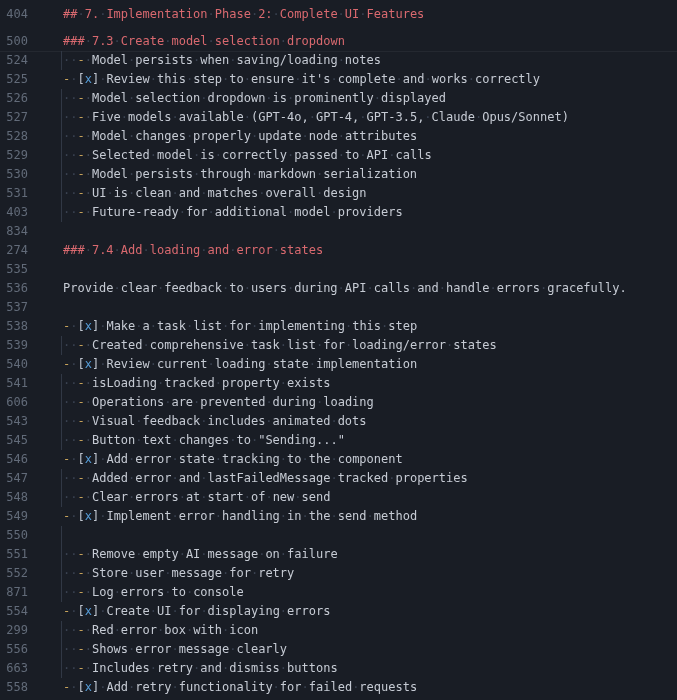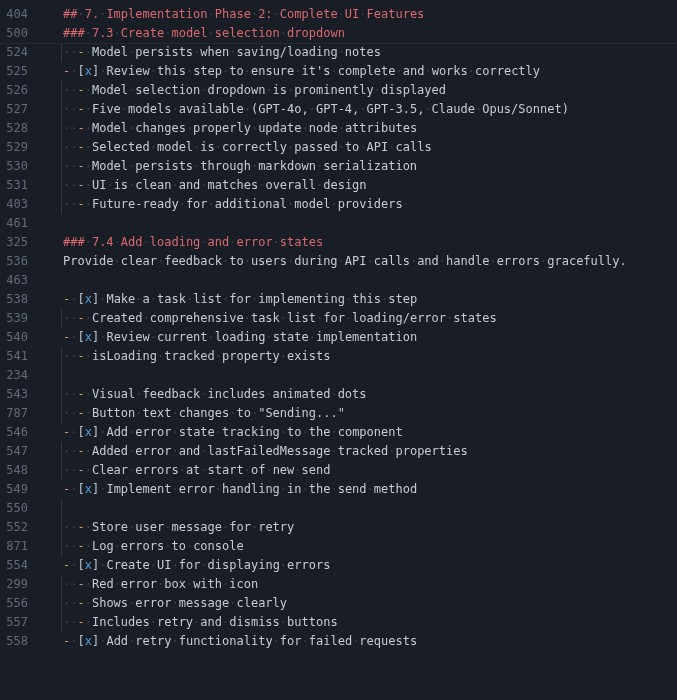--- a/index.html
+++ b/index.html
@@ -18,54 +18,56 @@
     position:absolute;left:0;top:0;width:28px;height:19px;
     text-align:right;color:var(--lnum);
   }
   .content{position:absolute;left:63px;top:0;height:19px;color:var(--text);}
   .guide{position:absolute;left:61px;top:0;height:19px;width:0;border-left:1px solid var(--guide);}
   .heading{color:var(--heading);}
   .bullet{color:var(--bullet);}
   .bracket{color:var(--bracket);}
   .xmark{color:var(--xmark);}
   .ws{color:var(--ws);}
-  .sticky-last{box-shadow:0 1px 0 rgba(255,255,255,0.05);}
+  .sticky-last{box-shadow:0 1px 0 rgba(255,255,255,0.05);margin-top:8px;}
 </style>
 </head>
 <body>
 
 <div class="editor" id="editor">
     <div class="row"><span class="gutter">1</span><span class="content"><span class="heading wsify">#<span class="ws">·</span>AI<span class="ws">·</span>Chat<span class="ws">·</span>LM<span class="ws">·</span>Notes</span></span></div>
     <div class="row"><span class="gutter">404</span><span class="content"><span class="heading wsify">##<span class="ws">·</span>7.<span class="ws">·</span>Implementation<span class="ws">·</span>Phase<span class="ws">·</span>2:<span class="ws">·</span>Complete<span class="ws">·</span>UI<span class="ws">·</span>Features</span></span></div>
     <div class="row sticky-last"><span class="gutter">500</span><span class="content"><span class="heading wsify">###<span class="ws">·</span>7.3<span class="ws">·</span>Create<span class="ws">·</span>model<span class="ws">·</span>selection<span class="ws">·</span>dropdown</span></span></div>
     <div class="row"><span class="gutter">524</span><span class="guide"></span><span class="content"><span class="ws">·</span><span class="ws">·</span><span class="bullet">-</span><span class="ws">·</span><span class="wsify">Model<span class="ws">·</span>persists<span class="ws">·</span>when<span class="ws">·</span>saving/loading<span class="ws">·</span>notes</span></span></div>
     <div class="row"><span class="gutter">525</span><span class="content"><span class="bullet">-</span><span class="ws">·</span><span class="checkbox"><span class="bracket">[</span><span class="xmark">x</span><span class="bracket">]</span></span><span class="ws">·</span><span class="wsify">Review<span class="ws">·</span>this<span class="ws">·</span>step<span class="ws">·</span>to<span class="ws">·</span>ensure<span class="ws">·</span>it's<span class="ws">·</span>complete<span class="ws">·</span>and<span class="ws">·</span>works<span class="ws">·</span>correctly</span></span></div>
     <div class="row"><span class="gutter">526</span><span class="guide"></span><span class="content"><span class="ws">·</span><span class="ws">·</span><span class="bullet">-</span><span class="ws">·</span><span class="wsify">Model<span class="ws">·</span>selection<span class="ws">·</span>dropdown<span class="ws">·</span>is<span class="ws">·</span>prominently<span class="ws">·</span>displayed</span></span></div>
     <div class="row"><span class="gutter">527</span><span class="guide"></span><span class="content"><span class="ws">·</span><span class="ws">·</span><span class="bullet">-</span><span class="ws">·</span><span class="wsify">Five<span class="ws">·</span>models<span class="ws">·</span>available<span class="ws">·</span>(GPT-4o,<span class="ws">·</span>GPT-4,<span class="ws">·</span>GPT-3.5,<span class="ws">·</span>Claude<span class="ws">·</span>Opus/Sonnet)</span></span></div>
     <div class="row"><span class="gutter">528</span><span class="guide"></span><span class="content"><span class="ws">·</span><span class="ws">·</span><span class="bullet">-</span><span class="ws">·</span><span class="wsify">Model<span class="ws">·</span>changes<span class="ws">·</span>properly<span class="ws">·</span>update<span class="ws">·</span>node<span class="ws">·</span>attributes</span></span></div>
     <div class="row"><span class="gutter">529</span><span class="guide"></span><span class="content"><span class="ws">·</span><span class="ws">·</span><span class="bullet">-</span><span class="ws">·</span><span class="wsify">Selected<span class="ws">·</span>model<span class="ws">·</span>is<span class="ws">·</span>correctly<span class="ws">·</span>passed<span class="ws">·</span>to<span class="ws">·</span>API<span class="ws">·</span>calls</span></span></div>
     <div class="row"><span class="gutter">530</span><span class="guide"></span><span class="content"><span class="ws">·</span><span class="ws">·</span><span class="bullet">-</span><span class="ws">·</span><span class="wsify">Model<span class="ws">·</span>persists<span class="ws">·</span>through<span class="ws">·</span>markdown<span class="ws">·</span>serialization</span></span></div>
     <div class="row"><span class="gutter">531</span><span class="guide"></span><span class="content"><span class="ws">·</span><span class="ws">·</span><span class="bullet">-</span><span class="ws">·</span><span class="wsify">UI<span class="ws">·</span>is<span class="ws">·</span>clean<span class="ws">·</span>and<span class="ws">·</span>matches<span class="ws">·</span>overall<span class="ws">·</span>design</span></span></div>
     <div class="row"><span class="gutter">403</span><span class="guide"></span><span class="content"><span class="ws">·</span><span class="ws">·</span><span class="bullet">-</span><span class="ws">·</span><span class="wsify">Future-ready<span class="ws">·</span>for<span class="ws">·</span>additional<span class="ws">·</span>model<span class="ws">·</span>providers</span></span></div>
-    <div class="row"><span class="gutter">461</span><span class="content"></span></div>
-    <div class="row"><span class="gutter">325</span><span class="content"><span class="heading wsify">###<span class="ws">·</span>7.4<span class="ws">·</span>Add<span class="ws">·</span>loading<span class="ws">·</span>and<span class="ws">·</span>error<span class="ws">·</span>states</span></span></div>
+    <div class="row"><span class="gutter">834</span><span class="content"></span></div>
+    <div class="row"><span class="gutter">274</span><span class="content"><span class="heading wsify">###<span class="ws">·</span>7.4<span class="ws">·</span>Add<span class="ws">·</span>loading<span class="ws">·</span>and<span class="ws">·</span>error<span class="ws">·</span>states</span></span></div>
+    <div class="row"><span class="gutter">535</span><span class="content"></span></div>
     <div class="row"><span class="gutter">536</span><span class="content"><span class="wsify">Provide<span class="ws">·</span>clear<span class="ws">·</span>feedback<span class="ws">·</span>to<span class="ws">·</span>users<span class="ws">·</span>during<span class="ws">·</span>API<span class="ws">·</span>calls<span class="ws">·</span>and<span class="ws">·</span>handle<span class="ws">·</span>errors<span class="ws">·</span>gracefully.</span></span></div>
-    <div class="row"><span class="gutter">463</span><span class="content"></span></div>
+    <div class="row"><span class="gutter">537</span><span class="content"></span></div>
     <div class="row"><span class="gutter">538</span><span class="content"><span class="bullet">-</span><span class="ws">·</span><span class="checkbox"><span class="bracket">[</span><span class="xmark">x</span><span class="bracket">]</span></span><span class="ws">·</span><span class="wsify">Make<span class="ws">·</span>a<span class="ws">·</span>task<span class="ws">·</span>list<span class="ws">·</span>for<span class="ws">·</span>implementing<span class="ws">·</span>this<span class="ws">·</span>step</span></span></div>
     <div class="row"><span class="gutter">539</span><span class="guide"></span><span class="content"><span class="ws">·</span><span class="ws">·</span><span class="bullet">-</span><span class="ws">·</span><span class="wsify">Created<span class="ws">·</span>comprehensive<span class="ws">·</span>task<span class="ws">·</span>list<span class="ws">·</span>for<span class="ws">·</span>loading/error<span class="ws">·</span>states</span></span></div>
     <div class="row"><span class="gutter">540</span><span class="content"><span class="bullet">-</span><span class="ws">·</span><span class="checkbox"><span class="bracket">[</span><span class="xmark">x</span><span class="bracket">]</span></span><span class="ws">·</span><span class="wsify">Review<span class="ws">·</span>current<span class="ws">·</span>loading<span class="ws">·</span>state<span class="ws">·</span>implementation</span></span></div>
     <div class="row"><span class="gutter">541</span><span class="guide"></span><span class="content"><span class="ws">·</span><span class="ws">·</span><span class="bullet">-</span><span class="ws">·</span><span class="wsify">isLoading<span class="ws">·</span>tracked<span class="ws">·</span>property<span class="ws">·</span>exists</span></span></div>
-    <div class="row"><span class="gutter">234</span><span class="guide"></span></div>
+    <div class="row"><span class="gutter">606</span><span class="guide"></span><span class="content"><span class="ws">·</span><span class="ws">·</span><span class="bullet">-</span><span class="ws">·</span><span class="wsify">Operations<span class="ws">·</span>are<span class="ws">·</span>prevented<span class="ws">·</span>during<span class="ws">·</span>loading</span></span></div>
     <div class="row"><span class="gutter">543</span><span class="guide"></span><span class="content"><span class="ws">·</span><span class="ws">·</span><span class="bullet">-</span><span class="ws">·</span><span class="wsify">Visual<span class="ws">·</span>feedback<span class="ws">·</span>includes<span class="ws">·</span>animated<span class="ws">·</span>dots</span></span></div>
-    <div class="row"><span class="gutter">787</span><span class="guide"></span><span class="content"><span class="ws">·</span><span class="ws">·</span><span class="bullet">-</span><span class="ws">·</span><span class="wsify">Button<span class="ws">·</span>text<span class="ws">·</span>changes<span class="ws">·</span>to<span class="ws">·</span>"Sending..."</span></span></div>
+    <div class="row"><span class="gutter">545</span><span class="guide"></span><span class="content"><span class="ws">·</span><span class="ws">·</span><span class="bullet">-</span><span class="ws">·</span><span class="wsify">Button<span class="ws">·</span>text<span class="ws">·</span>changes<span class="ws">·</span>to<span class="ws">·</span>"Sending..."</span></span></div>
     <div class="row"><span class="gutter">546</span><span class="content"><span class="bullet">-</span><span class="ws">·</span><span class="checkbox"><span class="bracket">[</span><span class="xmark">x</span><span class="bracket">]</span></span><span class="ws">·</span><span class="wsify">Add<span class="ws">·</span>error<span class="ws">·</span>state<span class="ws">·</span>tracking<span class="ws">·</span>to<span class="ws">·</span>the<span class="ws">·</span>component</span></span></div>
     <div class="row"><span class="gutter">547</span><span class="guide"></span><span class="content"><span class="ws">·</span><span class="ws">·</span><span class="bullet">-</span><span class="ws">·</span><span class="wsify">Added<span class="ws">·</span>error<span class="ws">·</span>and<span class="ws">·</span>lastFailedMessage<span class="ws">·</span>tracked<span class="ws">·</span>properties</span></span></div>
     <div class="row"><span class="gutter">548</span><span class="guide"></span><span class="content"><span class="ws">·</span><span class="ws">·</span><span class="bullet">-</span><span class="ws">·</span><span class="wsify">Clear<span class="ws">·</span>errors<span class="ws">·</span>at<span class="ws">·</span>start<span class="ws">·</span>of<span class="ws">·</span>new<span class="ws">·</span>send</span></span></div>
     <div class="row"><span class="gutter">549</span><span class="content"><span class="bullet">-</span><span class="ws">·</span><span class="checkbox"><span class="bracket">[</span><span class="xmark">x</span><span class="bracket">]</span></span><span class="ws">·</span><span class="wsify">Implement<span class="ws">·</span>error<span class="ws">·</span>handling<span class="ws">·</span>in<span class="ws">·</span>the<span class="ws">·</span>send<span class="ws">·</span>method</span></span></div>
     <div class="row"><span class="gutter">550</span><span class="guide"></span></div>
+    <div class="row"><span class="gutter">551</span><span class="guide"></span><span class="content"><span class="ws">·</span><span class="ws">·</span><span class="bullet">-</span><span class="ws">·</span><span class="wsify">Remove<span class="ws">·</span>empty<span class="ws">·</span>AI<span class="ws">·</span>message<span class="ws">·</span>on<span class="ws">·</span>failure</span></span></div>
     <div class="row"><span class="gutter">552</span><span class="guide"></span><span class="content"><span class="ws">·</span><span class="ws">·</span><span class="bullet">-</span><span class="ws">·</span><span class="wsify">Store<span class="ws">·</span>user<span class="ws">·</span>message<span class="ws">·</span>for<span class="ws">·</span>retry</span></span></div>
     <div class="row"><span class="gutter">871</span><span class="guide"></span><span class="content"><span class="ws">·</span><span class="ws">·</span><span class="bullet">-</span><span class="ws">·</span><span class="wsify">Log<span class="ws">·</span>errors<span class="ws">·</span>to<span class="ws">·</span>console</span></span></div>
     <div class="row"><span class="gutter">554</span><span class="content"><span class="bullet">-</span><span class="ws">·</span><span class="checkbox"><span class="bracket">[</span><span class="xmark">x</span><span class="bracket">]</span></span><span class="ws">·</span><span class="wsify">Create<span class="ws">·</span>UI<span class="ws">·</span>for<span class="ws">·</span>displaying<span class="ws">·</span>errors</span></span></div>
     <div class="row"><span class="gutter">299</span><span class="guide"></span><span class="content"><span class="ws">·</span><span class="ws">·</span><span class="bullet">-</span><span class="ws">·</span><span class="wsify">Red<span class="ws">·</span>error<span class="ws">·</span>box<span class="ws">·</span>with<span class="ws">·</span>icon</span></span></div>
     <div class="row"><span class="gutter">556</span><span class="guide"></span><span class="content"><span class="ws">·</span><span class="ws">·</span><span class="bullet">-</span><span class="ws">·</span><span class="wsify">Shows<span class="ws">·</span>error<span class="ws">·</span>message<span class="ws">·</span>clearly</span></span></div>
-    <div class="row"><span class="gutter">557</span><span class="guide"></span><span class="content"><span class="ws">·</span><span class="ws">·</span><span class="bullet">-</span><span class="ws">·</span><span class="wsify">Includes<span class="ws">·</span>retry<span class="ws">·</span>and<span class="ws">·</span>dismiss<span class="ws">·</span>buttons</span></span></div>
+    <div class="row"><span class="gutter">663</span><span class="guide"></span><span class="content"><span class="ws">·</span><span class="ws">·</span><span class="bullet">-</span><span class="ws">·</span><span class="wsify">Includes<span class="ws">·</span>retry<span class="ws">·</span>and<span class="ws">·</span>dismiss<span class="ws">·</span>buttons</span></span></div>
     <div class="row"><span class="gutter">558</span><span class="content"><span class="bullet">-</span><span class="ws">·</span><span class="checkbox"><span class="bracket">[</span><span class="xmark">x</span><span class="bracket">]</span></span><span class="ws">·</span><span class="wsify">Add<span class="ws">·</span>retry<span class="ws">·</span>functionality<span class="ws">·</span>for<span class="ws">·</span>failed<span class="ws">·</span>requests</span></span></div>
   </div>
 
 </body></html>

